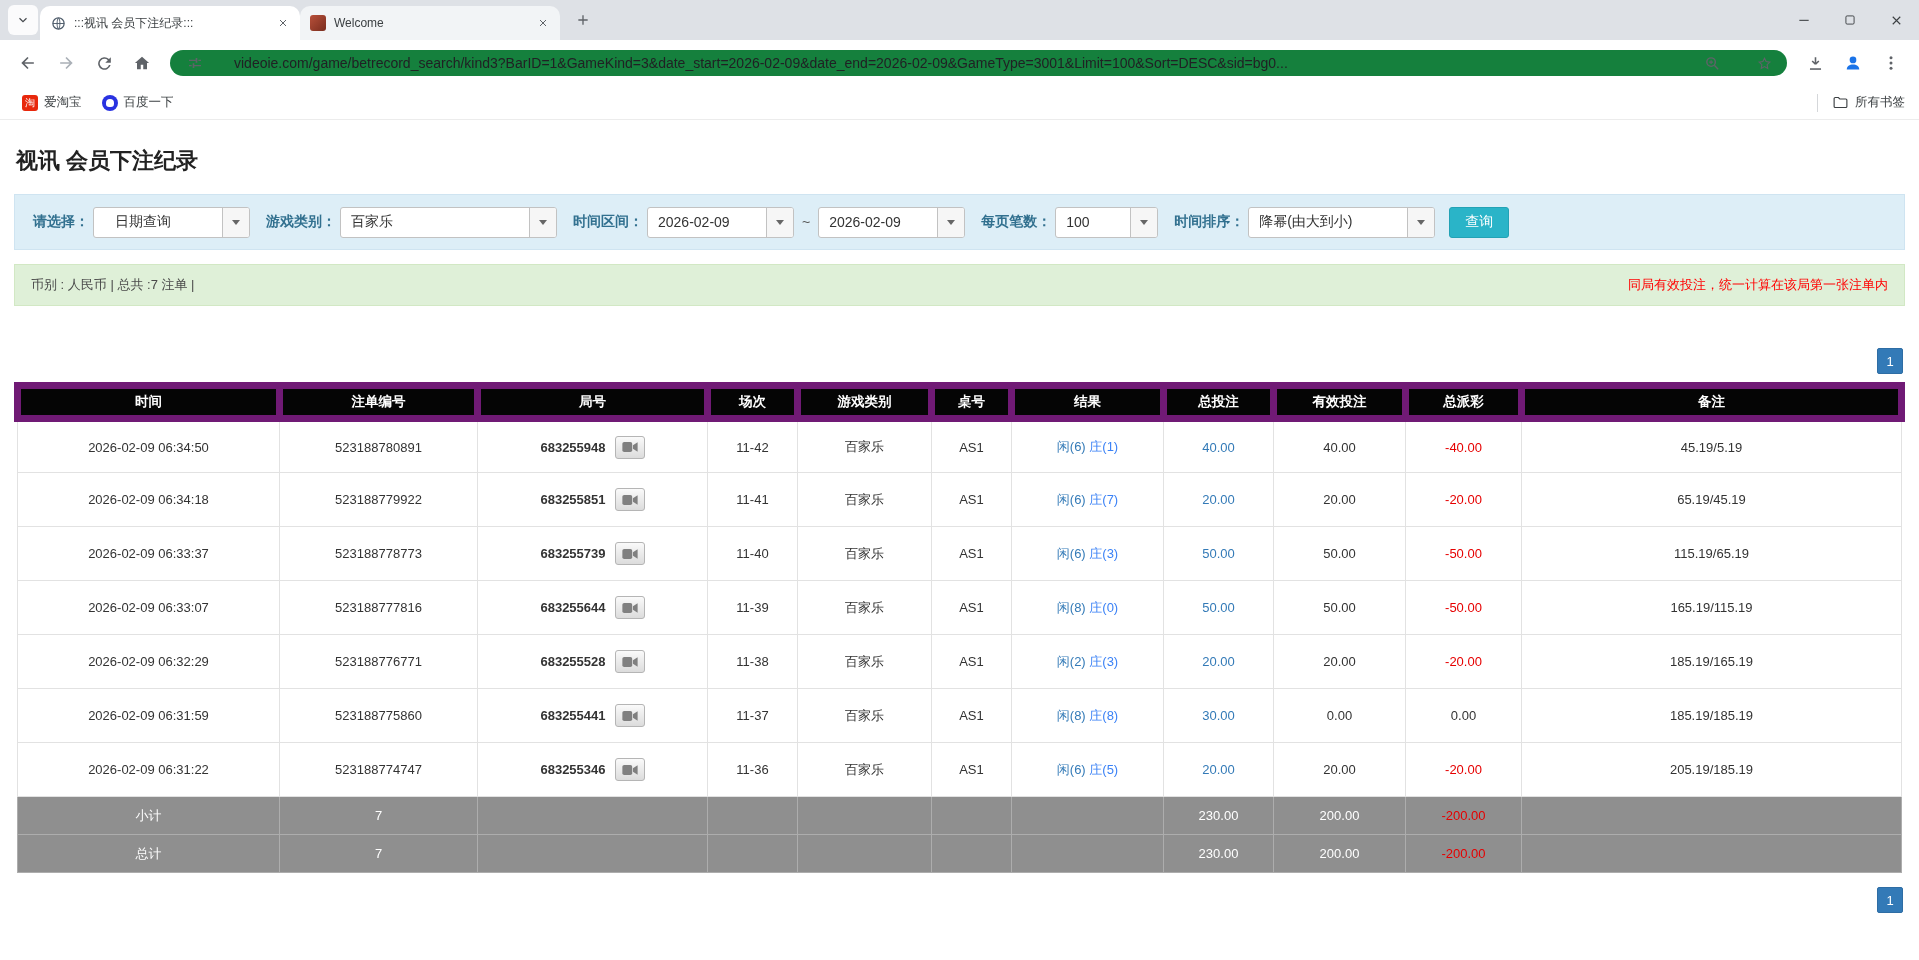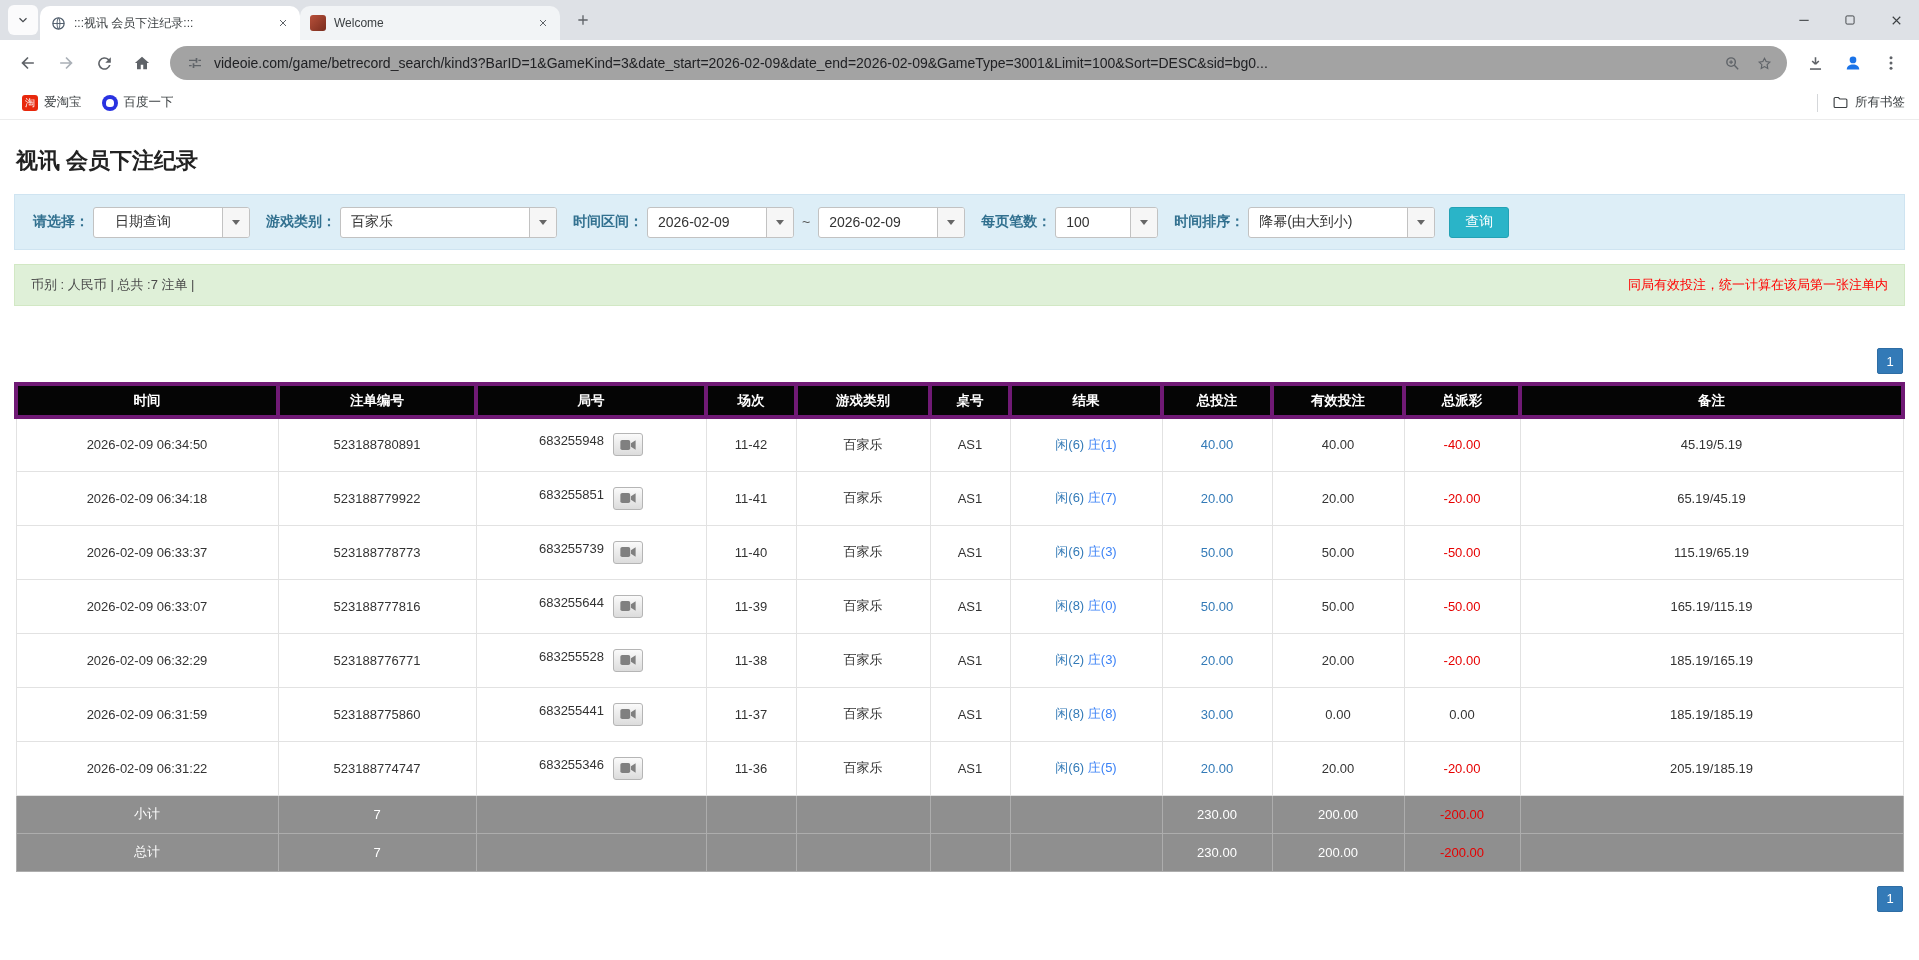--- a/index.html
+++ b/index.html
@@ -17,21 +17,21 @@
   .tab-close { width:18px; height:18px; border-radius:50%; display:flex; align-items:center; justify-content:center; color:#5f6368; }
   .favicon { width:16px; height:16px; flex:0 0 16px; display:flex; align-items:center; justify-content:center; }
   .fav-welcome { background:linear-gradient(135deg,#b8503a,#7a2d1e); border-radius:3px; }
   .new-tab { width:28px; height:28px; margin:6px 0 6px 8px; border-radius:50%; display:flex; align-items:center; justify-content:center; color:#5f6368; cursor:pointer; }
   .win-controls { position:absolute; right:0; top:0; height:40px; display:flex; }
   .win-btn { width:46px; height:40px; display:flex; align-items:center; justify-content:center; color:#3c4043; cursor:pointer; }
 
   .nav-bar { height:46px; background:#fff; display:flex; align-items:center; padding:0 10px; gap:2px; }
   .nav-btn { width:36px; height:36px; border-radius:50%; display:flex; align-items:center; justify-content:center; color:#5f6368; cursor:pointer; flex:0 0 36px; }
   .nav-btn.disabled { color:#aab0b7; }
-  .url-pill { flex:1; height:34px; margin:0 8px; background:#a3a3a3; border-radius:17px; display:flex; align-items:center; padding:0 10px 0 12px; gap:6px; min-width:0; }
+  .url-pill { flex:1; height:26px; margin:0 8px; background:#15803d; border-radius:17px; display:flex; align-items:center; padding:0 10px 0 12px; gap:26px; min-width:0; }
   .url-text { flex:1; font-size:14px; color:#202124; white-space:nowrap; overflow:hidden; text-overflow:ellipsis; }
   .pill-icon { color:#5f6368; flex:0 0 auto; display:flex; align-items:center; justify-content:center; width:26px; height:26px; border-radius:50%; cursor:pointer; }
   .profile-btn { color:#1a73e8; }
 
   .bookmarks-bar { height:34px; background:#fff; display:flex; align-items:center; padding:0 14px; gap:4px; font-size:12.5px; color:#3c4043; border-bottom:1px solid #ececec; }
   .bookmark { display:flex; align-items:center; gap:6px; padding:4px 8px; border-radius:6px; cursor:pointer; }
   .fav-aitaobao { background:#e8280c; border-radius:3px; color:#fff; font-size:10px; display:flex; align-items:center; justify-content:center; }
   .fav-baidu { background:#2932e1; border-radius:50%; position:relative; }
   .fav-baidu::after { content:""; position:absolute; left:4px; top:4px; width:8px; height:8px; background:#fff; border-radius:50% 50% 40% 40%; }
   .bm-spacer { flex:1; }
@@ -56,38 +56,38 @@
   .summary-left { color:#4a4a4a; }
   .summary-notice { color:#ff0000; }
 
   .pagination-row { display:flex; justify-content:flex-end; padding-right:2px; }
   .pagination-row.top { margin:42px 0 8px; }
   .pagination-row.bottom { margin:14px 0 0; }
   .page-btn { min-width:26px; height:26px; background:#337ab7; border:1px solid #2e6da4; color:#fff; font-size:13px; display:flex; align-items:center; justify-content:center; cursor:pointer; border-radius:2px; }
 
   
   table.records { width:100%; border-collapse:collapse; table-layout:fixed; font-size:13px; }
-  .records thead th { background:#050505; color:#fff; font-weight:700; height:33px; text-align:center; border:4px solid #701a75; font-size:13.5px; }
+  .records thead th { background:#050505; color:#fff; font-weight:700; height:33px; text-align:center; border:7px solid #701a75; font-size:13.5px; }
   .records thead th:nth-child(1){width:262px;}
   .records thead th:nth-child(2){width:198px;}
   .records thead th:nth-child(3){width:230px;}
   .records thead th:nth-child(4){width:90px;}
   .records thead th:nth-child(5){width:134px;}
   .records thead th:nth-child(6){width:80px;}
   .records thead th:nth-child(7){width:152px;}
   .records thead th:nth-child(8){width:110px;}
   .records thead th:nth-child(9){width:132px;}
   .records thead th:nth-child(10){width:116px;}
   .records tbody td { height:54px; border:1px solid #e2e2e2; text-align:center; background:#fff; color:#333; }
   .records tfoot td { height:38px; background:#8f8f8f; border:1px solid #adadad; color:#fff; text-align:center; font-size:13px; }
   .bet-link { color:#337ab7; cursor:pointer; }
   .neg { color:#e60000 !important; }
   .player { color:#337ab7; }
   .banker { color:#3b82f6; }
-  .round-wrap { display:inline-flex; gap:9px; }
+  .round-wrap { display:inline-flex; align-items:center; gap:9px;font-weight:bold; }
   .video-btn { width:30px; height:23px; border:1px solid #b5b5b5; border-radius:3px; background:linear-gradient(#fafafa,#dcdcdc); display:inline-flex; align-items:center; justify-content:center; cursor:pointer; }
 </style>
 </head>
 <body>
 
 <div>
   <div class="tab-strip">
     <div class="tab-search">
       <svg width="14" height="14" viewBox="0 0 24 24">
           <path d="M6 9l6 6 6-6" stroke="currentColor" stroke-width="2" fill="none"></path>

